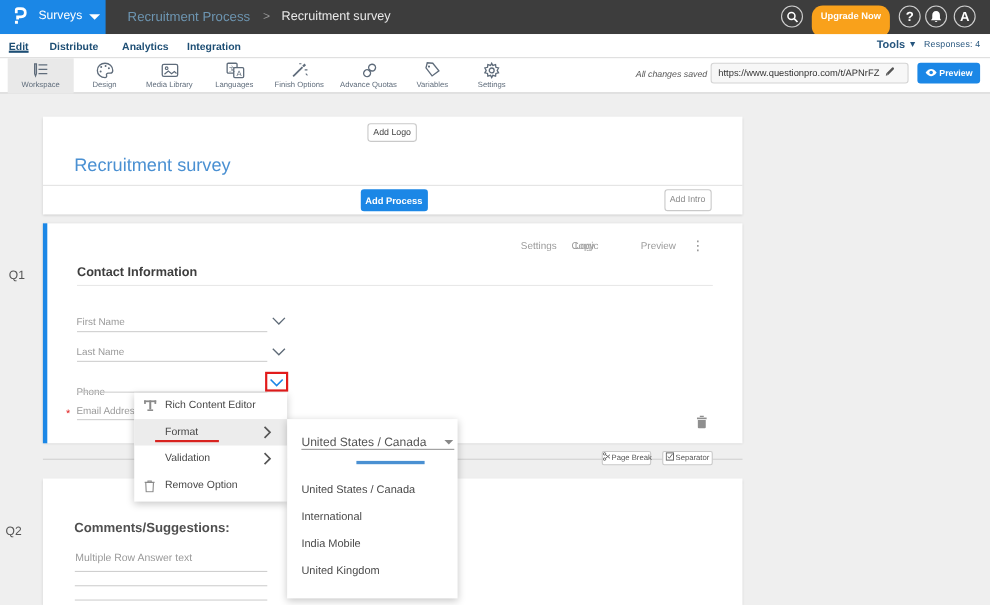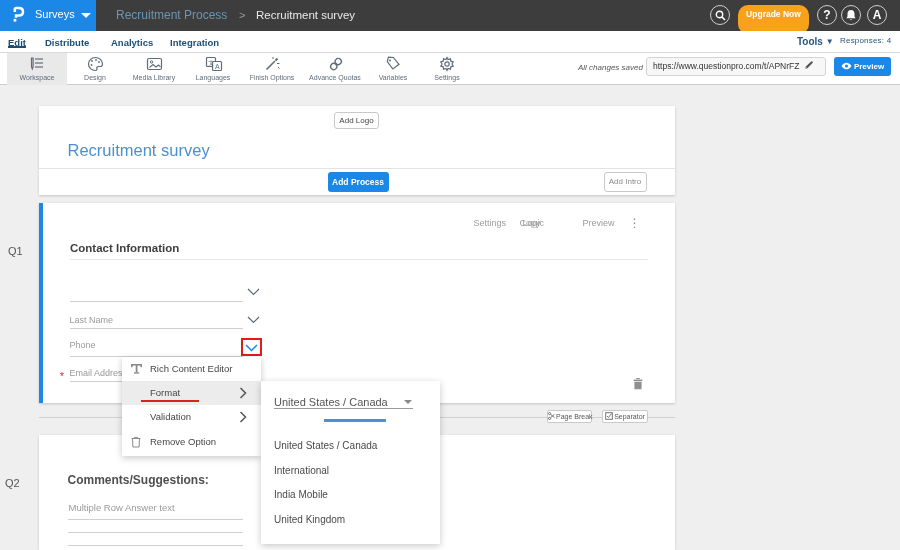--- a/index.html
+++ b/index.html
@@ -67,21 +67,21 @@
 .q2ph { position:absolute; left:30px; top:68px; font-size:9.5px; line-height:10px; color:#9a9a9a; }
 .q2line { position:absolute; left:29.5px; width:175px; border-top:1px solid #cfcfcf; }
 
 
 .redbox { position:absolute; left:241px; top:338px; width:21px; height:18px; border:2.5px solid #e21b1b; background:#fff; }
 .menu { position:absolute; left:122px; top:357px; width:139px; height:99px; background:#fff; box-shadow:0 2px 7px rgba(0,0,0,0.22); }
 .mrow { position:absolute; left:0; width:139px; height:24px; }
 .mrow .mtxt { position:absolute; left:28px; top:6px; font-size:9.5px; color:#464646; }
 .mrow .marr { position:absolute; left:119px; top:4px; font-size:12px; color:#555; }
 .fmt-underline { position:absolute; left:19px; top:18.5px; width:58px; height:2.3px; background:#d8231f; }
-.submenu { position:absolute; left:261px; top:381px; width:179px; height:163px; background:#fff; box-shadow:0 2px 7px rgba(0,0,0,0.22); }
+.submenu { position:absolute; left:261px; top:381px; width:155px; height:163px; background:#fff; box-shadow:0 2px 7px rgba(0,0,0,0.22); }
 .seltxt { position:absolute; left:13px; top:14.5px; font-size:11px; color:#555; }
 .selline { position:absolute; left:13px; top:27px; width:139px; border-top:1px solid #9a9a9a; }
 .selcaret { position:absolute; left:143px; top:19px; width:0; height:0; border-left:4px solid transparent; border-right:4px solid transparent; border-top:4px solid #888; }
 .bluebar { position:absolute; left:63px; top:38px; width:62px; height:2.5px; background:#4a90d2; }
 .sitem { position:absolute; left:13px; font-size:10px; color:#4a4a4a; }
 </style>
 </head>
 <body>
 
 <div class="topbar">
@@ -223,32 +223,33 @@
   <div class="qlinks">
       <span style="left:431px;">Settings</span>
       <span style="left:477px;">Copy</span>
       <span style="left:480px;">Logic</span>
       <span style="left:540px;">Preview</span>
     </div>
   <div class="dots">⋮</div>
   <div class="qtitle">Contact Information</div>
   <div class="qtitleline"></div>
 
+  <div class="frow" style="top:84px;"><span class="flbl">First Name</span></div>
   <div class="fline" style="top:97.5px;"></div>
   <svg class="chev" style="left:204.5px; top:85px;" width="13" height="8" viewBox="0 0 13 8">
       <path d="M1,1 L6.5,6.5 L12,1" fill="none" stroke="#5e6a77" stroke-width="1.2"></path>
     </svg>
 
   <div class="frow" style="top:111.5px;"><span class="flbl">Last Name</span></div>
   <div class="fline" style="top:125px;"></div>
   <svg class="chev" style="left:204.5px; top:113px;" width="13" height="8" viewBox="0 0 13 8">
       <path d="M1,1 L6.5,6.5 L12,1" fill="none" stroke="#5e6a77" stroke-width="1.2"></path>
     </svg>
 
-  <div class="frow" style="top:137px;"><span class="flbl">Phone</span></div>
+  <div class="frow" style="top:148px;"><span class="flbl">Phone</span></div>
   <div class="fline" style="top:153px;"></div>
 
   <div class="redstar" style="top:168px;">*</div>
   <div class="frow" style="top:164.5px;"><span class="flbl">Email Address</span></div>
   <div class="fline" style="top:178px;"></div>
 
   <svg class="trash1" width="10" height="13" viewBox="0 0 10 13">
       <path d="M3.2,1 h3.6 v1.2 h-3.6 Z" fill="#8f8f8f"></path>
       <rect x="0.6" y="2.6" width="8.8" height="1.5" fill="#8f8f8f"></rect>
       <path d="M1.4,4.8 h7.2 v6.6 a0.9,0.9 0 0 1 -0.9,0.9 h-5.4 a0.9,0.9 0 0 1 -0.9,-0.9 Z" fill="#8f8f8f"></path>

